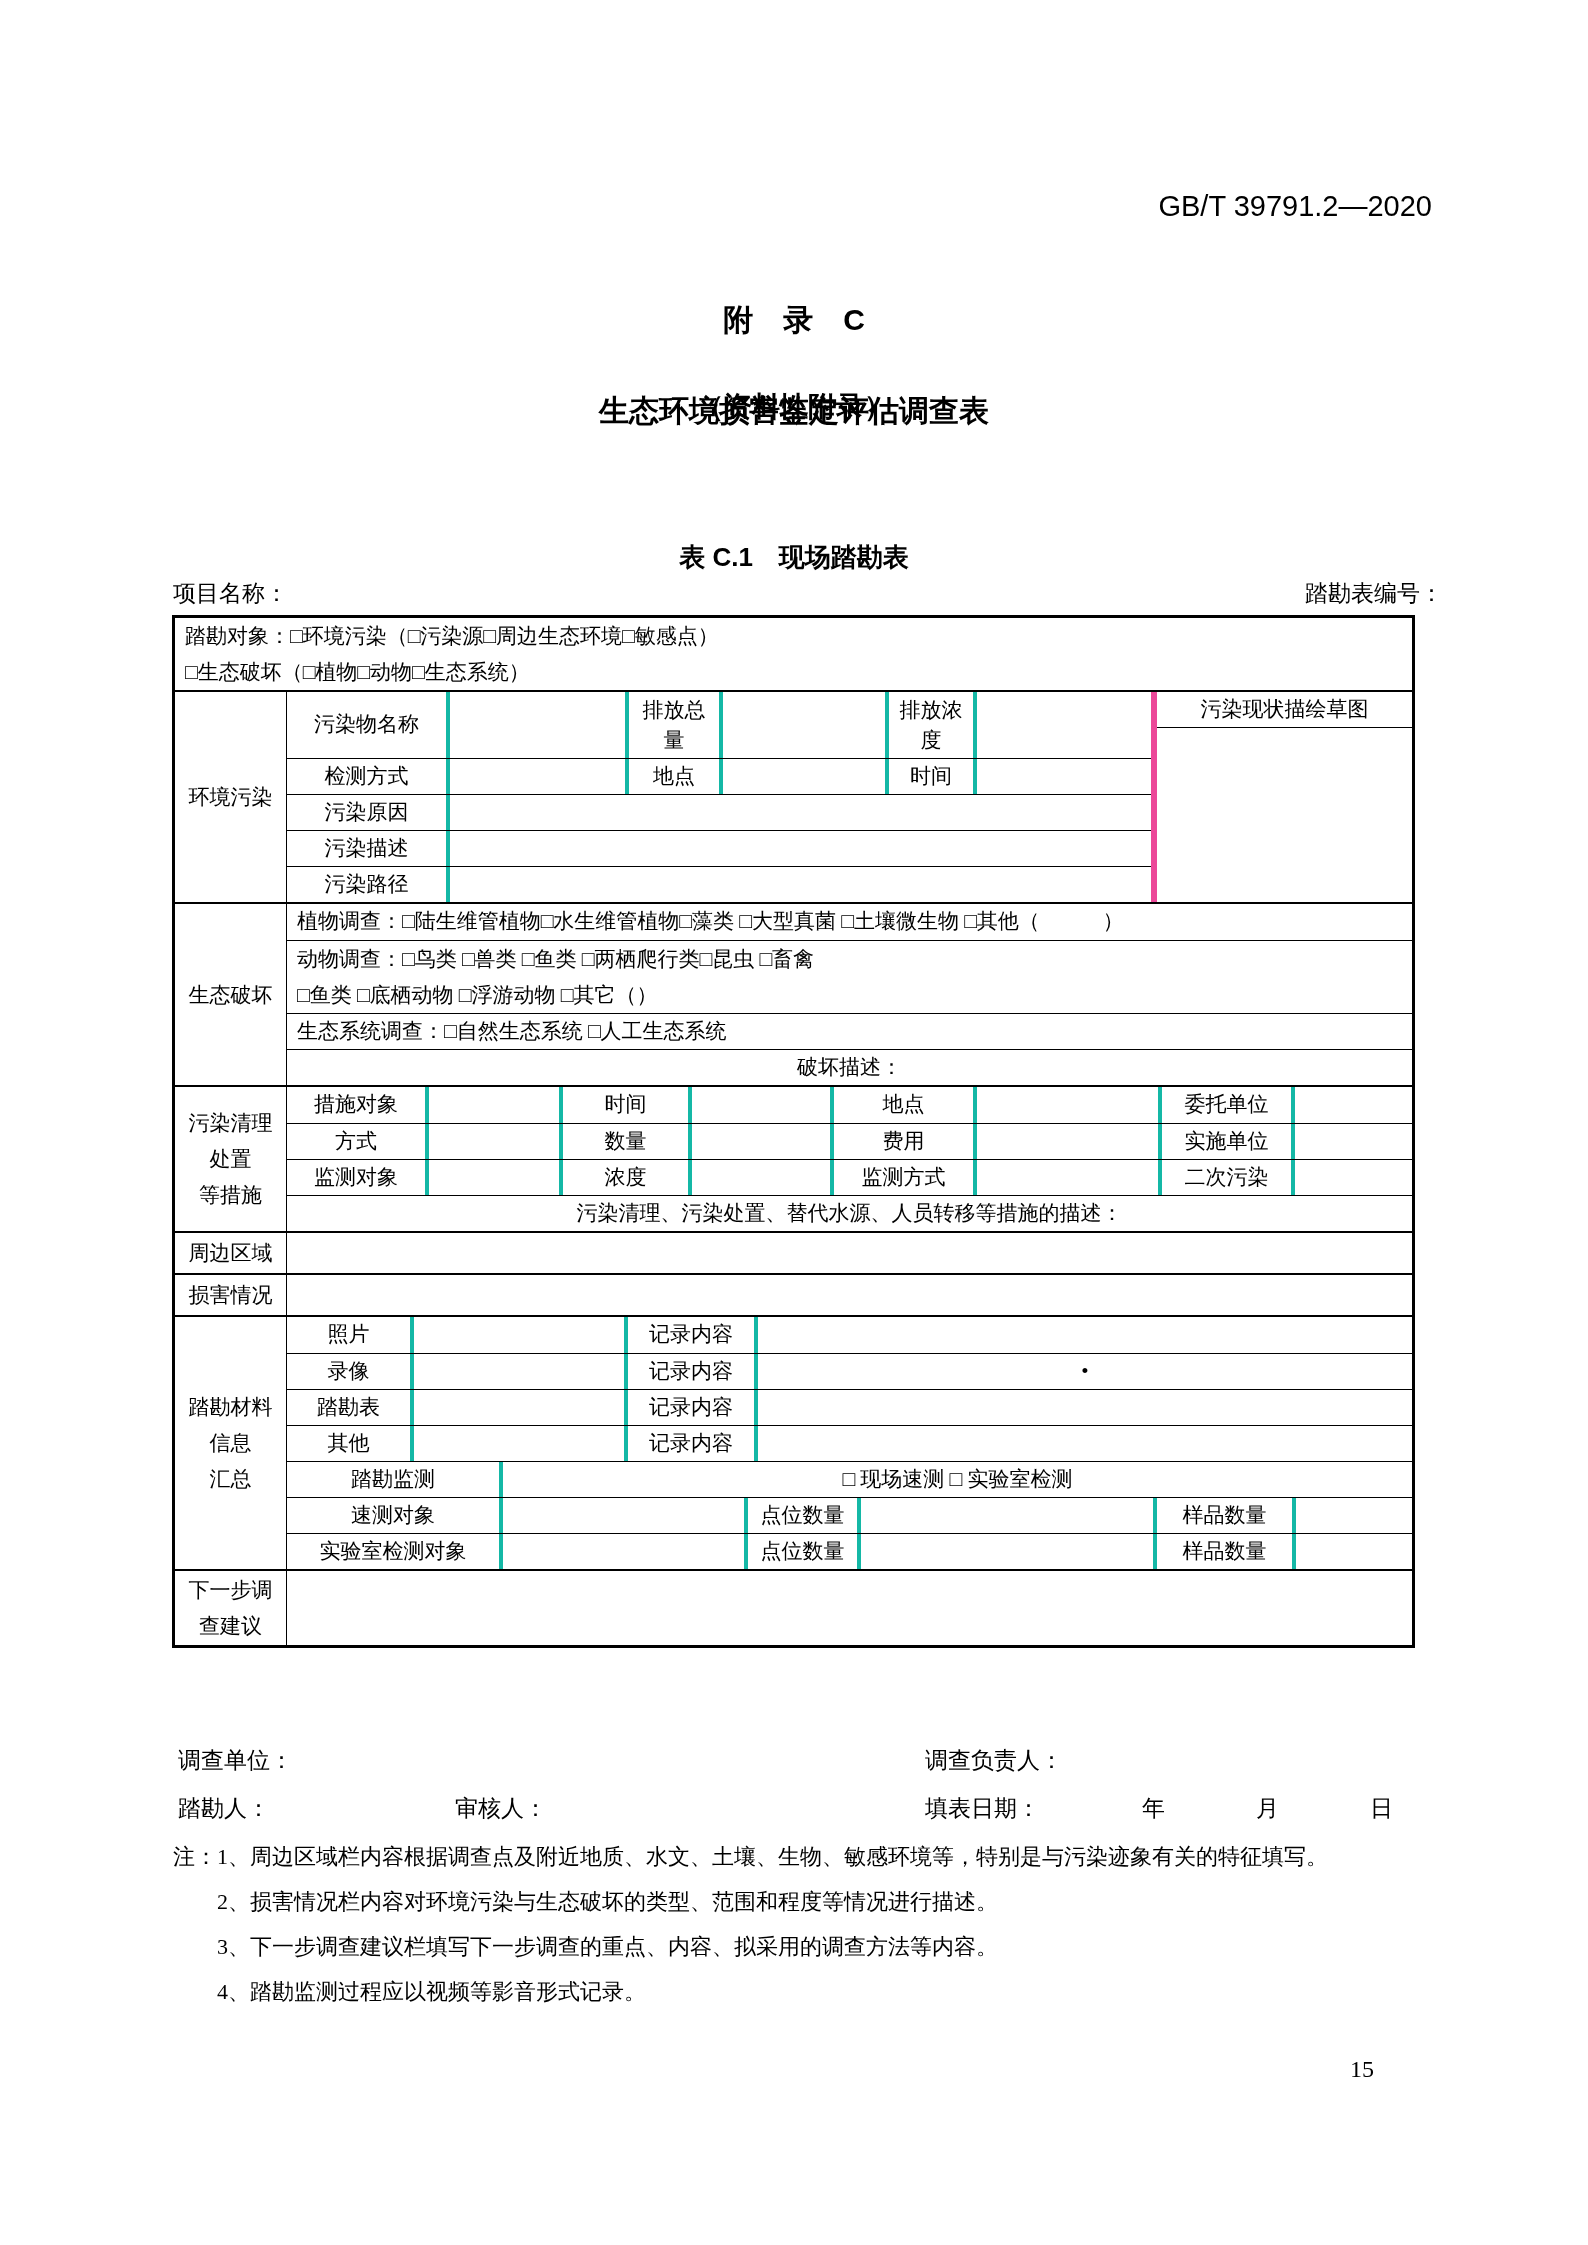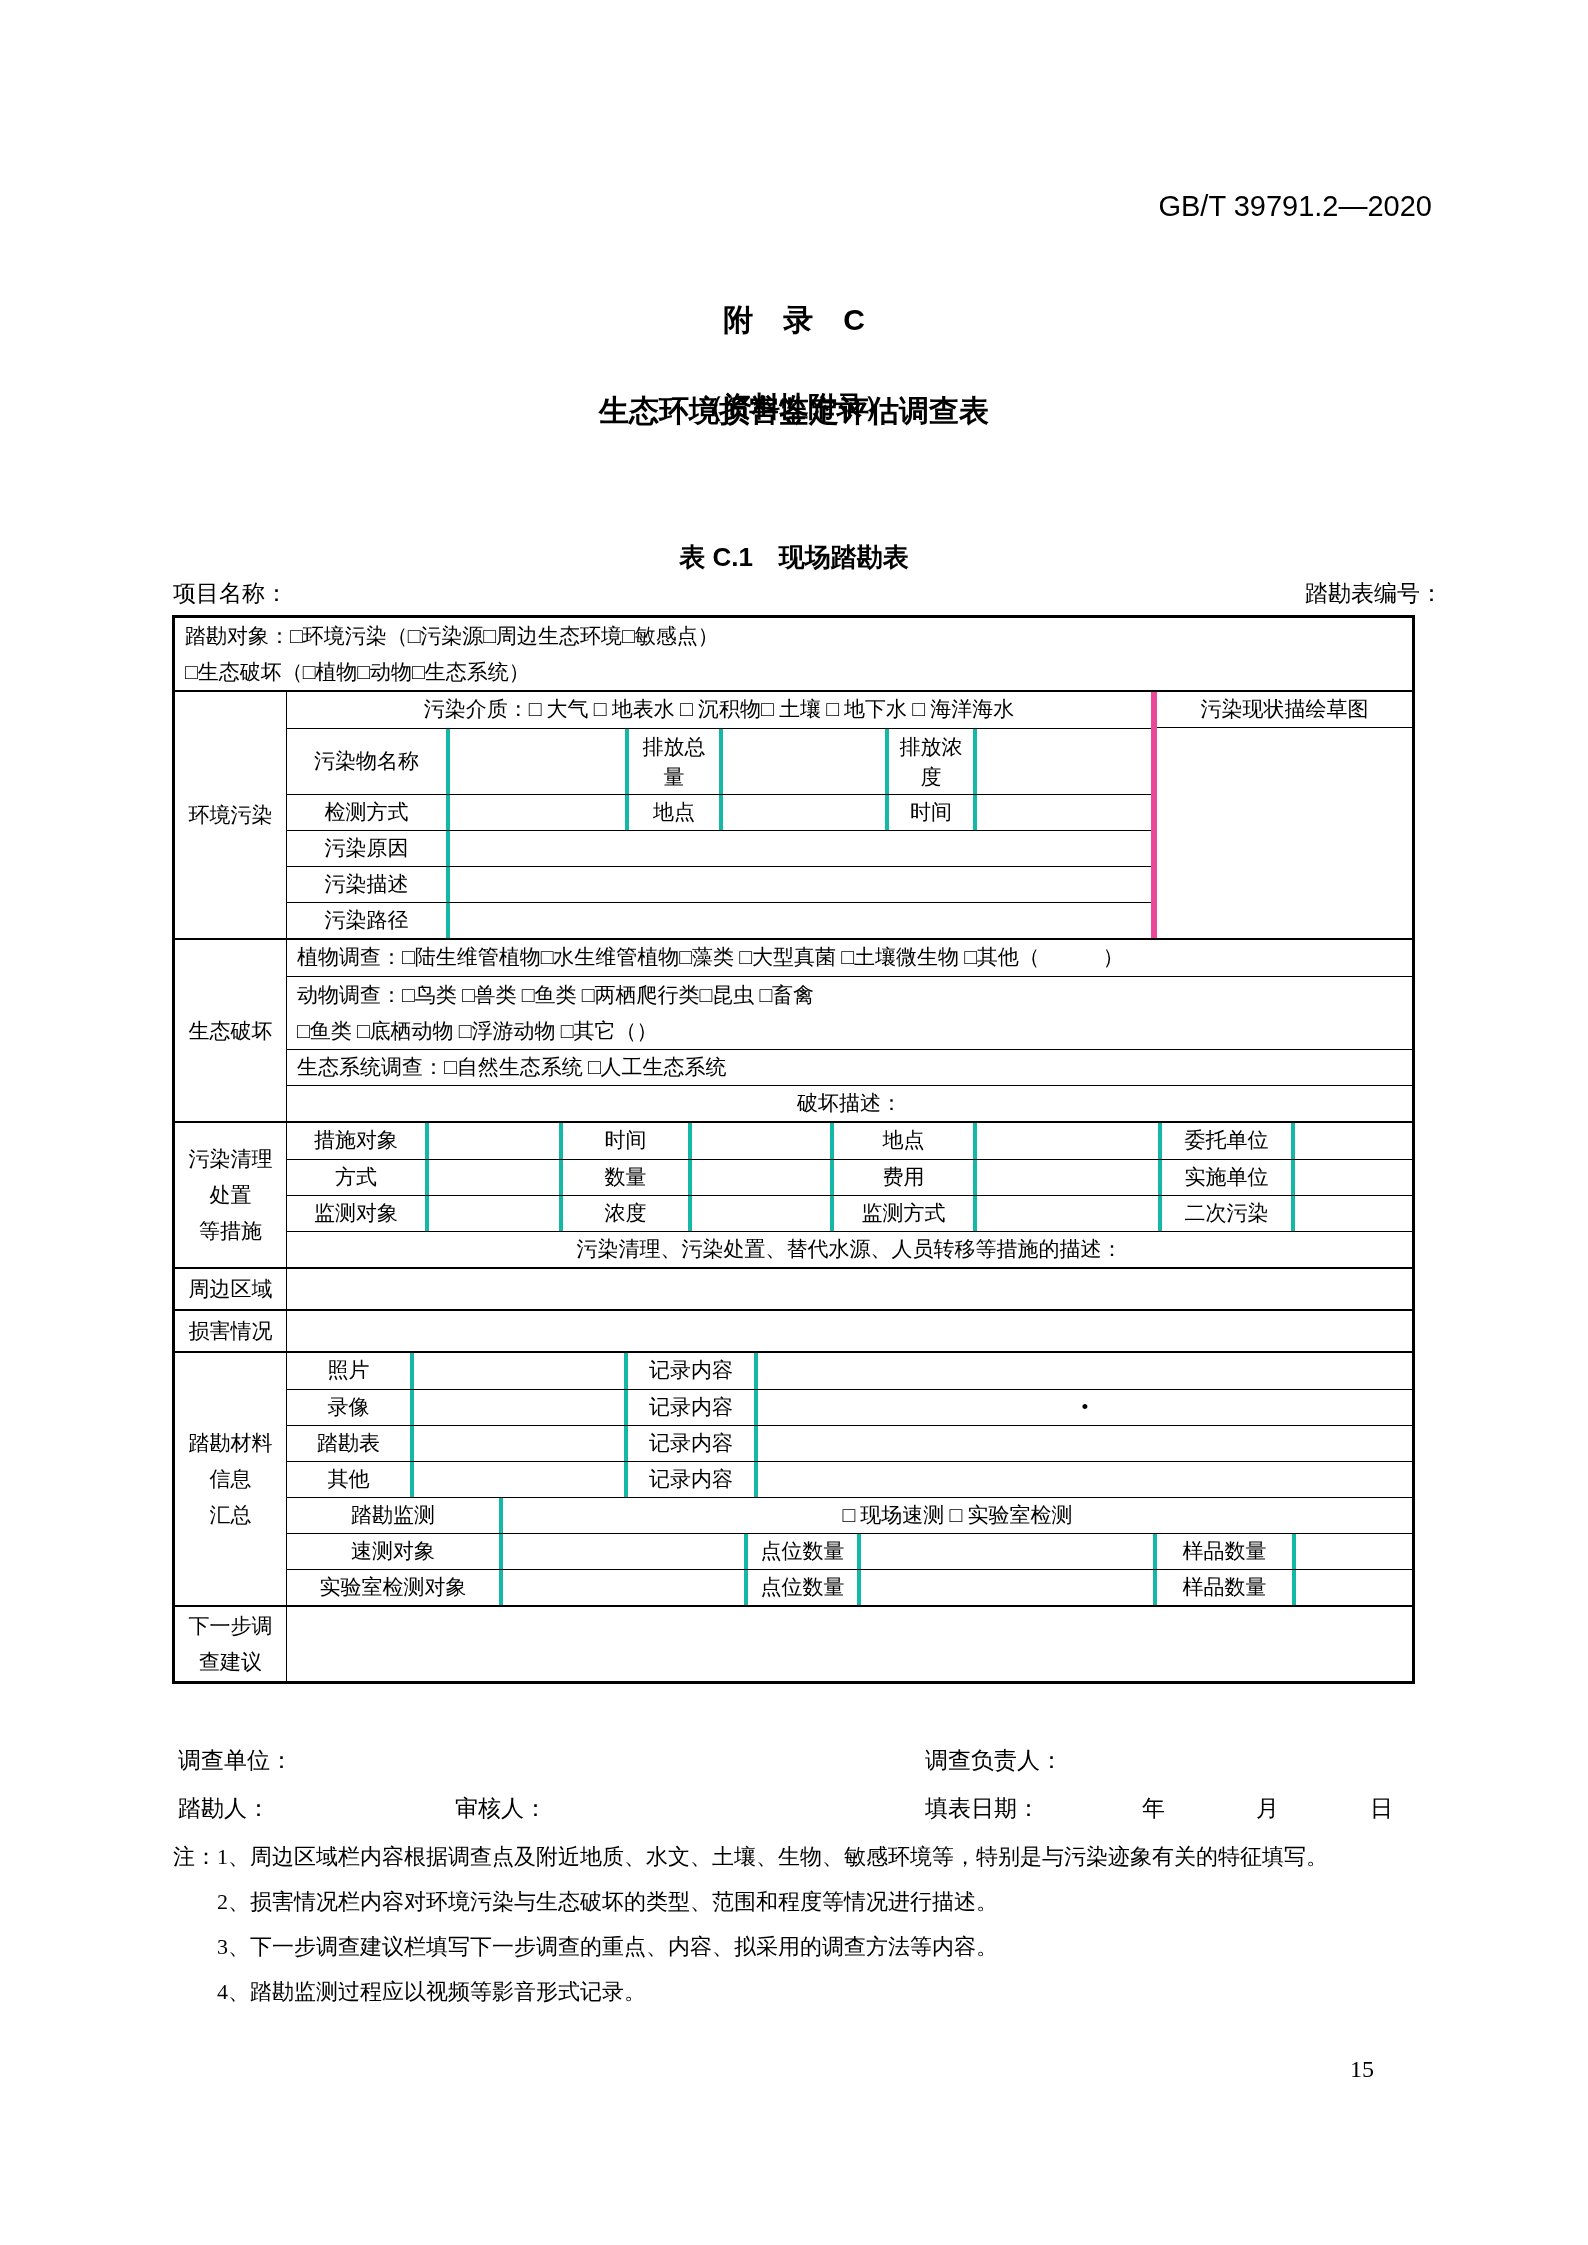--- a/index.html
+++ b/index.html
@@ -84,23 +84,20 @@
           <div class="c cl pre" style="flex:1; line-height:36px;">踏勘对象：□环境污染（□污染源□周边生态环境□敏感点）
 □生态破坏（□植物□动物□生态系统）</div>
         </div>
       </div>
     </div>
 
     <div class="band">
       <div class="sec">环境污染</div>
       <div class="cont" style="flex-direction:row;">
         <div class="bleft">
-          <div class="r h36">
-            <div class="c" style="flex:1;">污染介质：□ 大气 □ 地表水 □ 沉积物□ 土壤 □ 地下水 □ 海洋海水</div>
-          </div>
           <div class="r h66">
             <div class="c" style="flex:0 0 159px;">污染物名称</div>
             <div class="c" style="flex:0 0 179px;"></div>
             <div class="c" style="flex:0 0 94px; padding:0 6px; line-height:30px;">排放总量</div>
             <div class="c" style="flex:0 0 166px;"></div>
             <div class="c" style="flex:0 0 88px; padding:0 6px; line-height:30px;">排放浓度</div>
             <div class="c" style="flex:1;"></div>
           </div>
           <div class="r h36">
             <div class="c" style="flex:0 0 159px;">检测方式</div>

